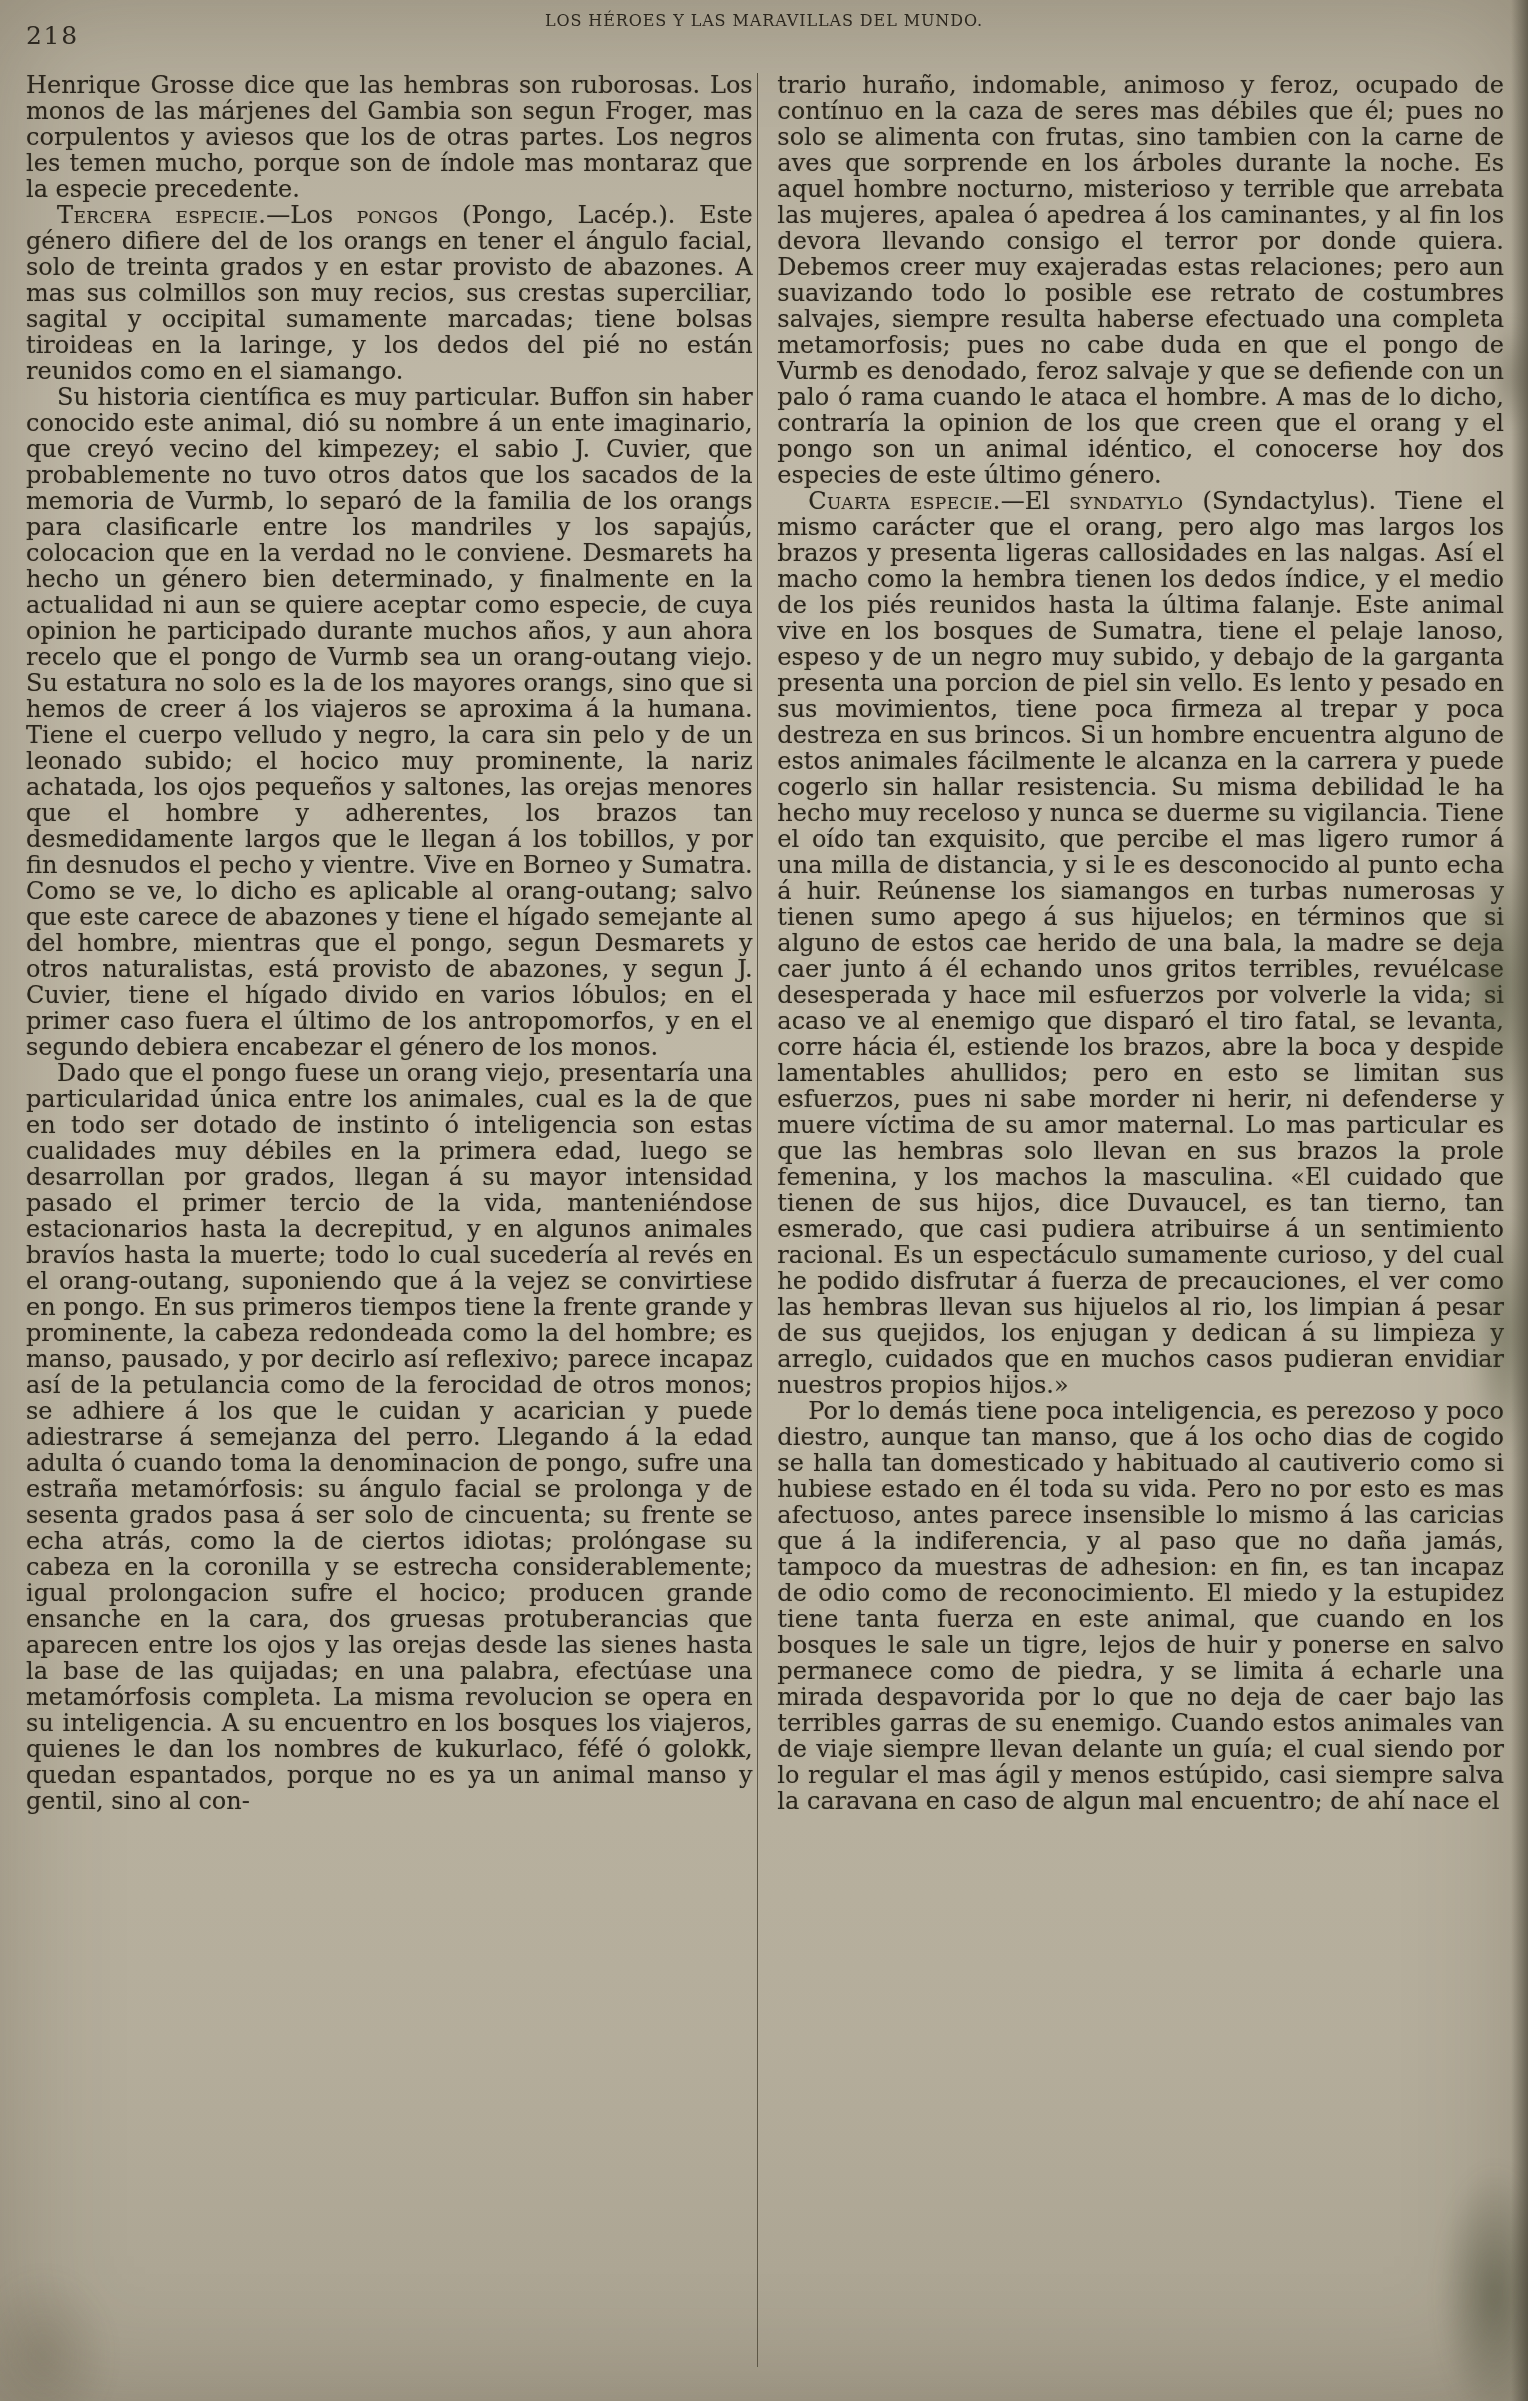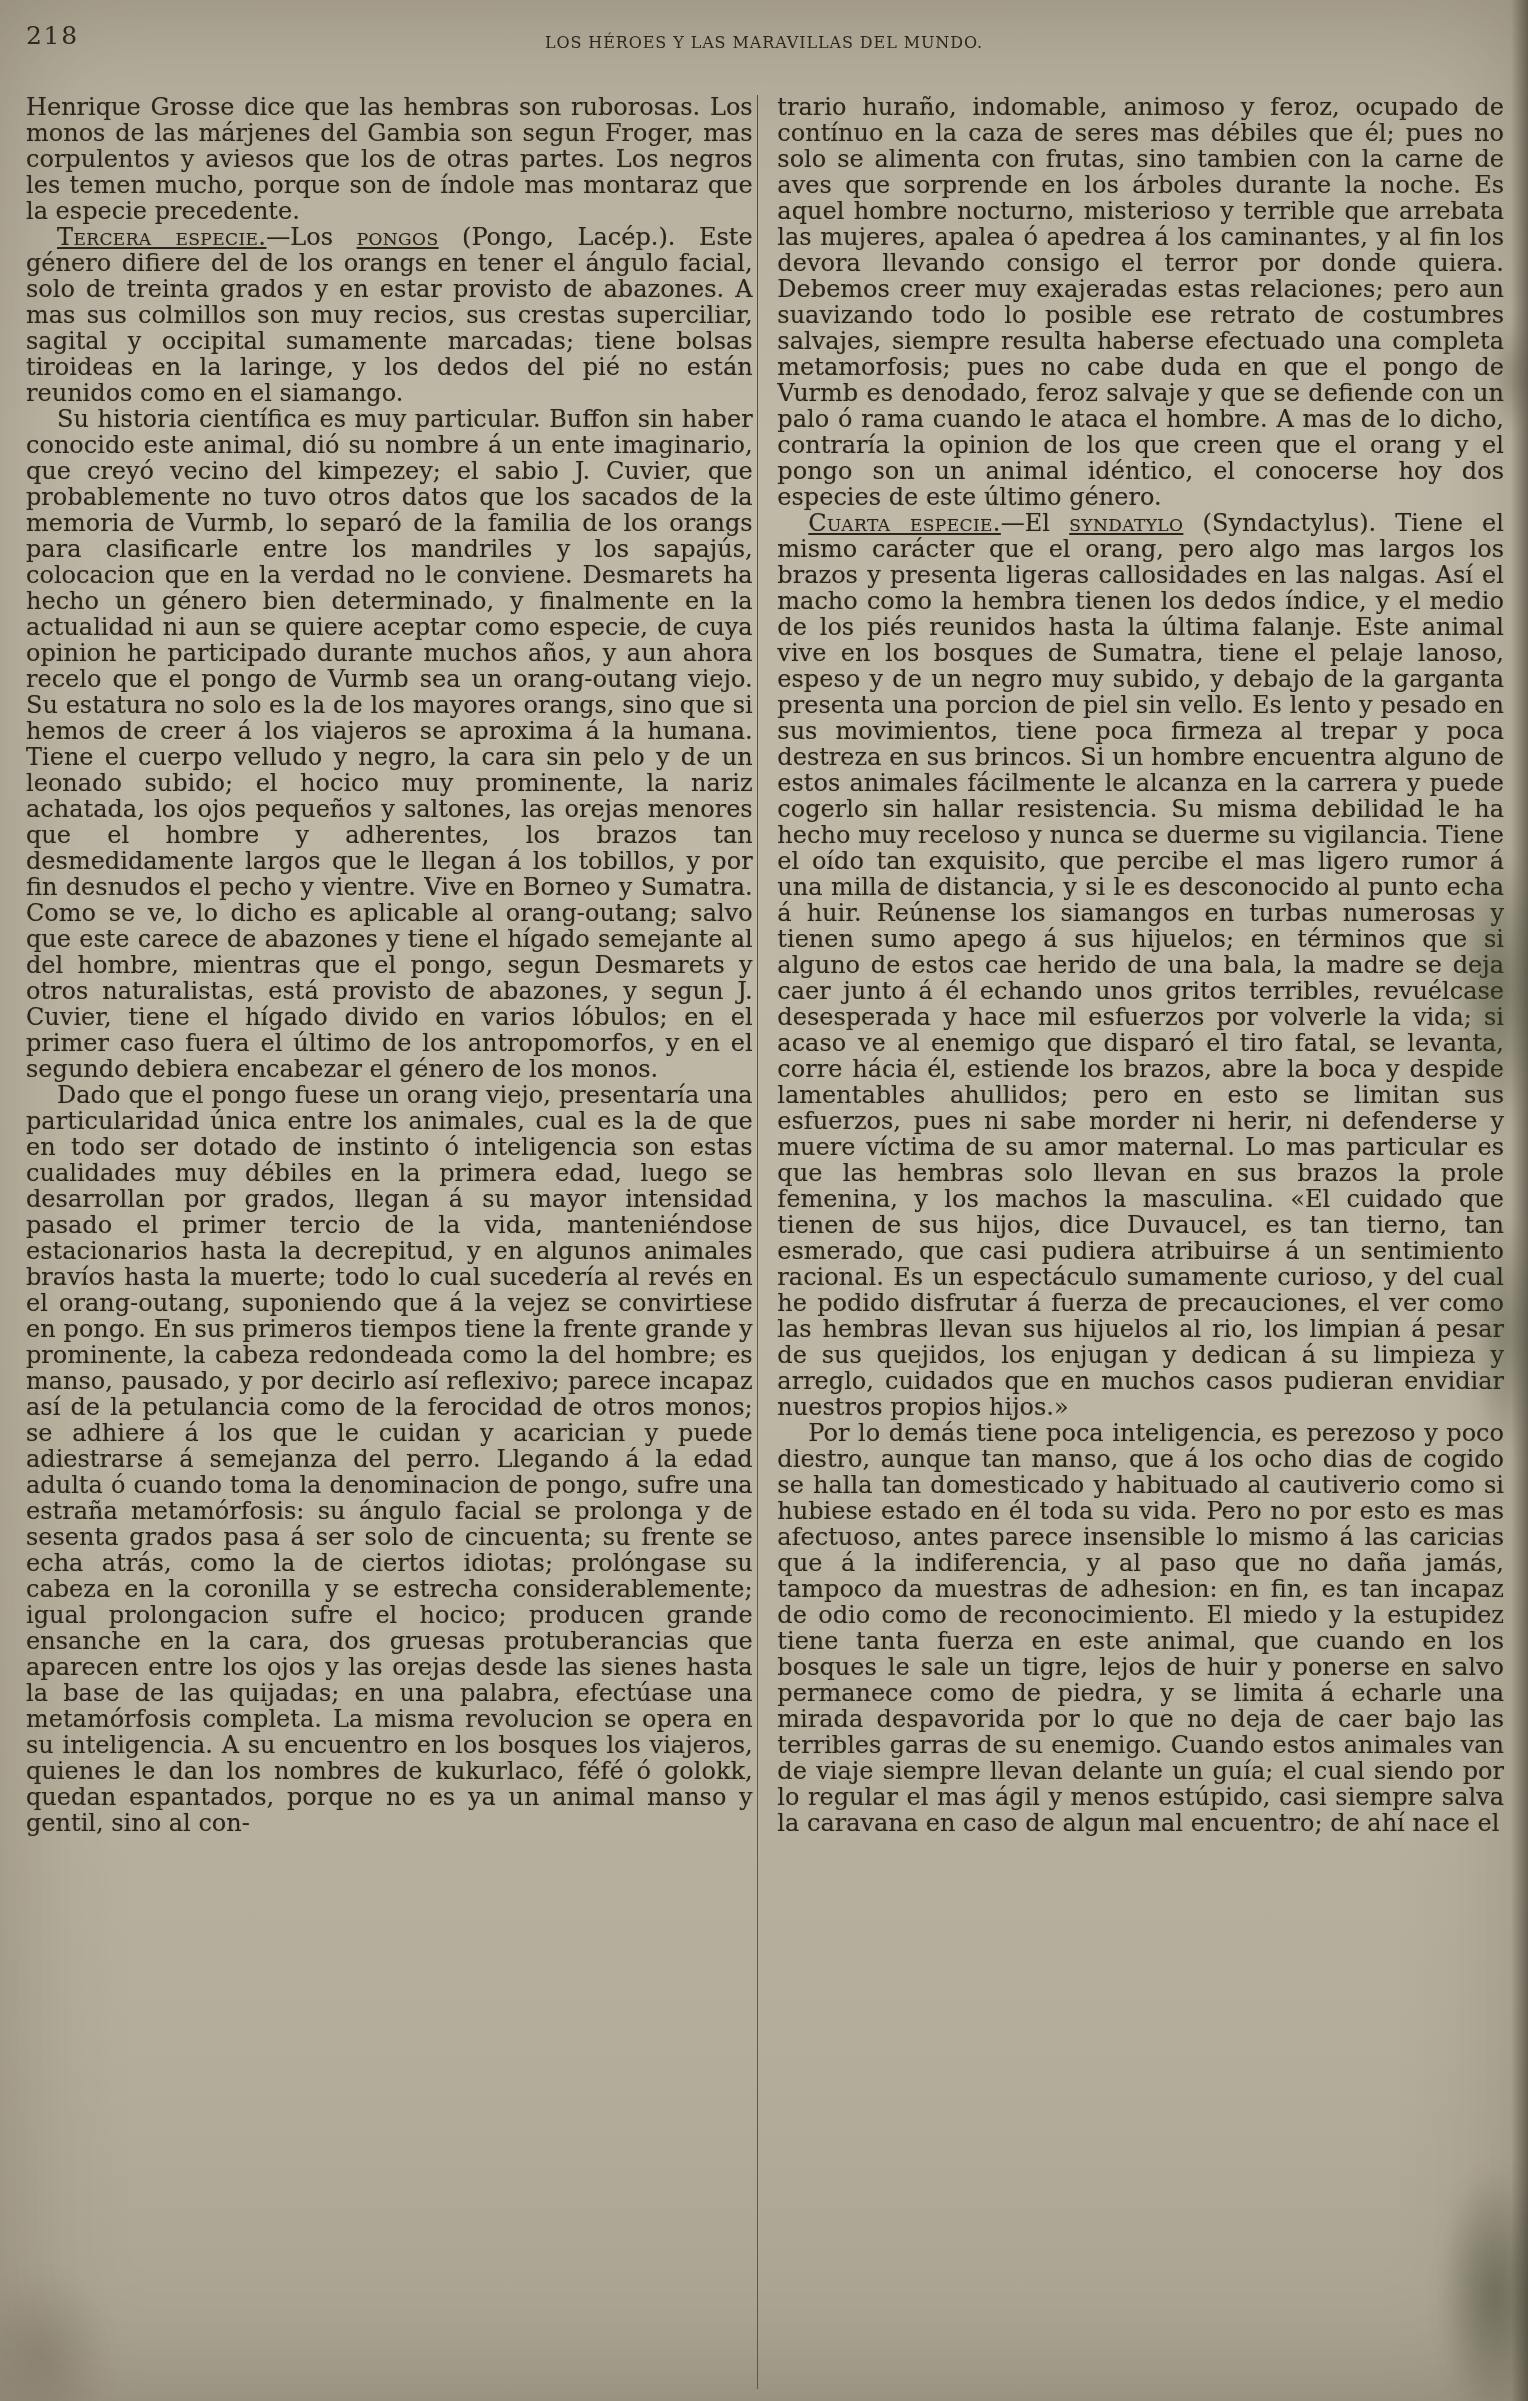--- a/index.html
+++ b/index.html
@@ -31,21 +31,21 @@
   }
   .s1 { right: -17.3px; top: 844px;  width: 95px; height: 286px; background: radial-gradient(closest-side, rgba(54,60,36,0.50), rgba(54,60,36,0)); }
   .s2 { right: -12px; top: 1212px; width: 69px;  height: 242px; background: radial-gradient(closest-side, rgba(54,60,36,0.40), rgba(54,60,36,0)); }
   .s3 { right: -22.5px; top: 2165px; width: 113px; height: 260px; background: radial-gradient(closest-side, rgba(48,52,32,0.45), rgba(48,52,32,0)); }
   .s4 { right: -5.2px;  top: 320px;  width: 40px;  height: 113px; background: radial-gradient(closest-side, rgba(60,58,40,0.35), rgba(60,58,40,0)); }
   .s5 { left: -26px;  top: 2269px; width: 139px; height: 173px; background: radial-gradient(closest-side, rgba(70,62,42,0.22), rgba(70,62,42,0)); }
 
   .page-header {
     position: relative;
     height: 57px;
-    padding-top: 33px;
+    padding-top: 11px;
   }
   .page-number {
     position: absolute;
     left: 26px;
     top: 21px;
     font-size: 25px;
     letter-spacing: 1.7px;
     color: #2d2820;
   }
   .page-title {
@@ -73,21 +73,21 @@
   }
   .column.left  { padding-right: 4px; }
   .column.right { padding-left: 19px; }
   .divider {
     width: 1.7px;
     background: linear-gradient(180deg, rgba(70,64,48,0.9), rgba(70,64,48,0.75));
     margin-top: 1.7px;
   }
   .para { margin: 0; text-indent: 31px; }
   .para.no-indent { text-indent: 0; }
-  .sc { font-variant: small-caps; letter-spacing: 0.4px; text-decoration: underline; }
+  .sc { font-variant: small-caps; letter-spacing: 0.4px; }
   .it { }
 </style>
 </head>
 <body>
 
 <div class="page">
 
   <header class="page-header">
     <span class="page-number">218</span>
     <h1 class="page-title">LOS HÉROES Y LAS MARAVILLAS DEL MUNDO.</h1>

